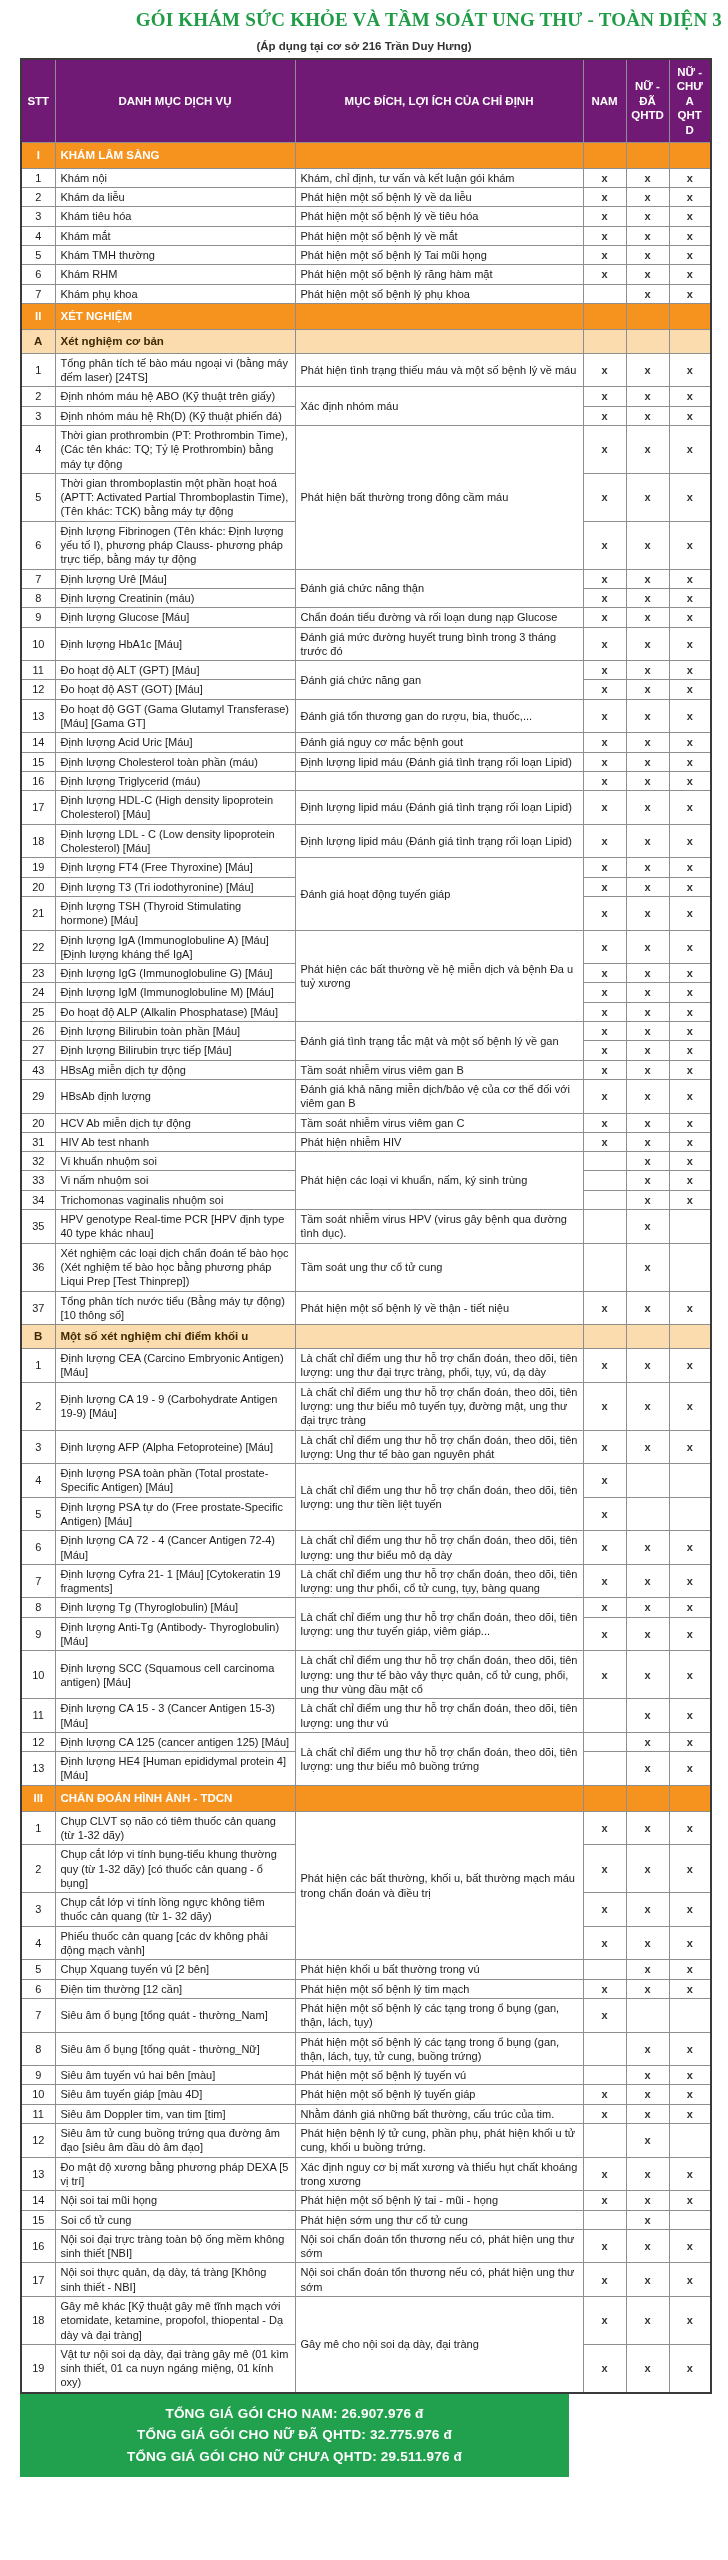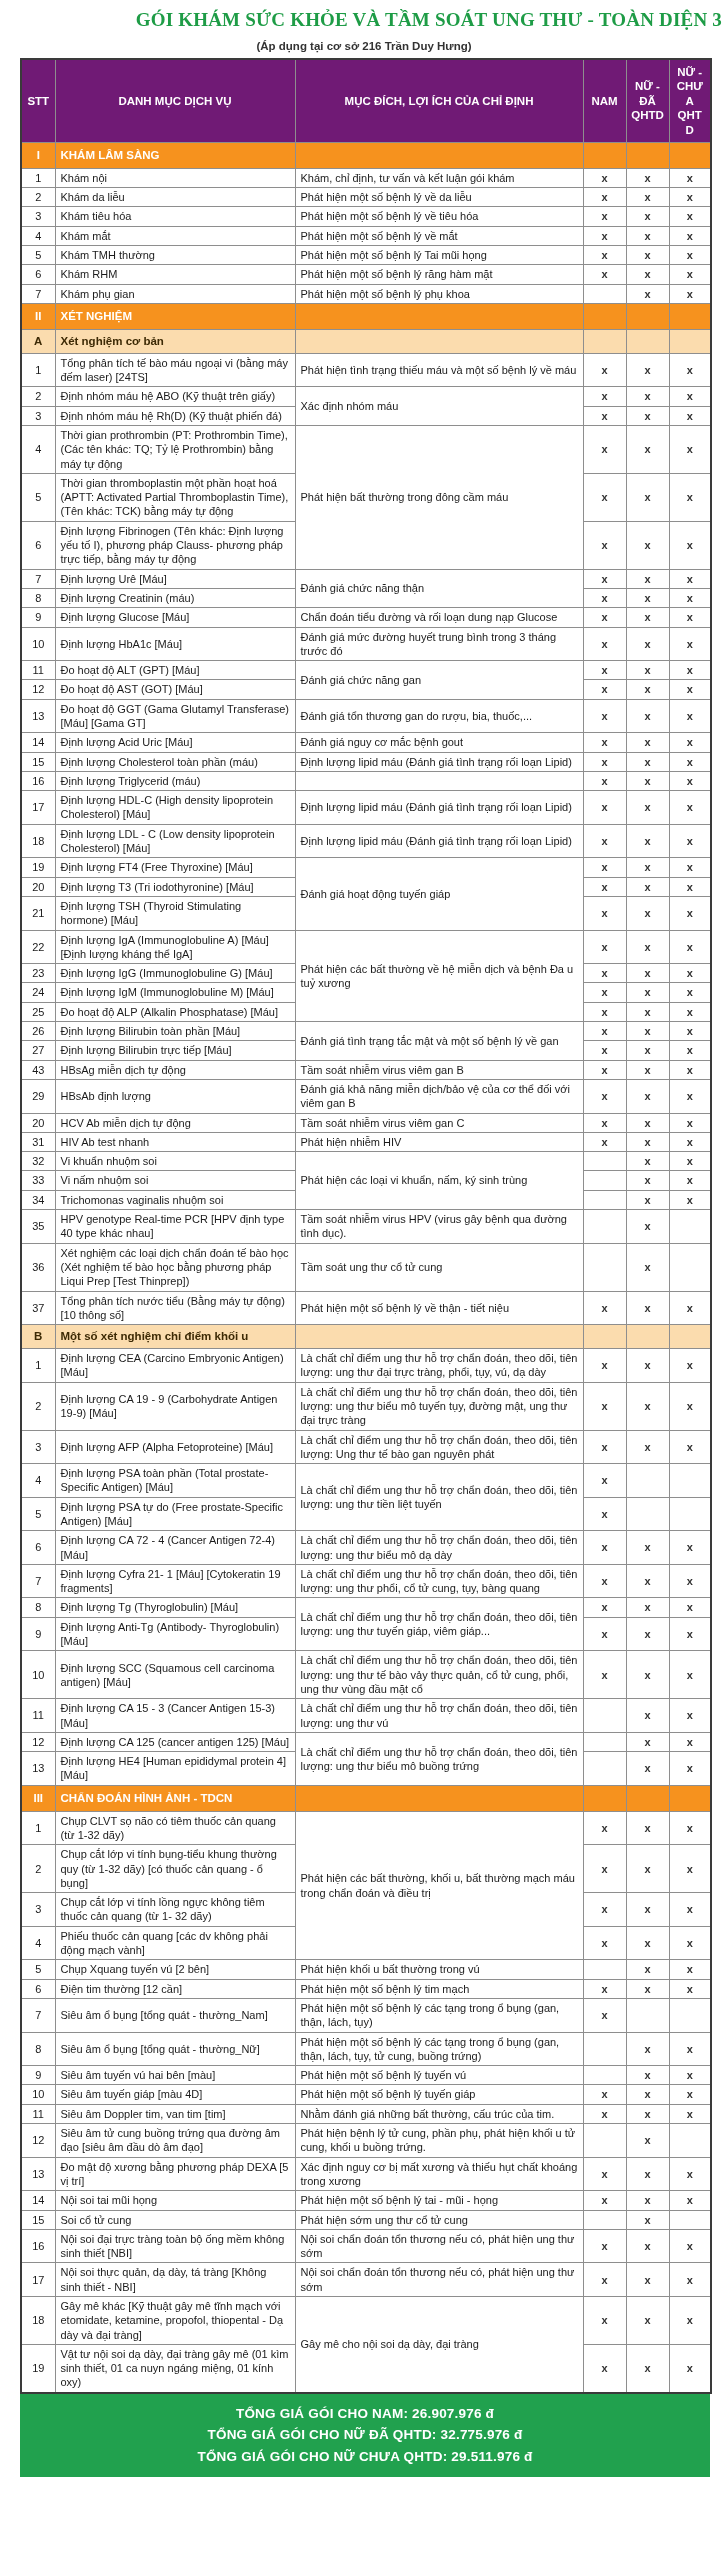--- a/index.html
+++ b/index.html
@@ -26,21 +26,21 @@
   .pkg thead th{
     background:#701a75;color:#ffffff;font-weight:bold;
     font-size:11.5px;padding:5px 4px;text-align:center;line-height:1.25;
   }
   tr.section td{background:#f6921e;color:#ffffff;font-weight:bold;font-size:11.5px;padding:5px;}
   tr.subsection td{background:#fbdcae;color:#3d2a05;font-weight:bold;font-size:11.5px;padding:4px 5px;}
   td.stt{text-align:center;}
   td.mark{text-align:center;color:#333;font-weight:bold;}
   .totals{
     background:#21a14e;color:#ffffff;text-align:center;font-weight:bold;
-    width:690px;margin:0 0 10px 20px;padding:9px 0;
+    width:549px;margin:0 0 10px 20px;padding:9px 0;
     font-size:13.5px;line-height:1.6;letter-spacing:.2px;
   }
 </style>
 </head>
 <body>
 
 <div class="page">
   <h1 class="title">GÓI KHÁM SỨC KHỎE VÀ TẦM SOÁT UNG THƯ - TOÀN DIỆN 3</h1>
   <div class="subtitle">(Áp dụng tại cơ sở 216 Trần Duy Hưng)</div>
 
@@ -115,21 +115,21 @@
         <tr class="item">
           <td class="stt">6</td>
           <td>Khám RHM</td>
           <td>Phát hiện một số bệnh lý răng hàm mặt</td>
           <td class="mark">x</td>
           <td class="mark">x</td>
           <td class="mark">x</td>
         </tr>
         <tr class="item">
           <td class="stt">7</td>
-          <td>Khám phụ gian</td>
+          <td>Khám phụ khoa</td>
           <td>Phát hiện một số bệnh lý phụ khoa</td>
           <td class="mark"></td>
           <td class="mark">x</td>
           <td class="mark">x</td>
         </tr>
         <tr class="section">
           <td class="stt">II</td>
           <td>XÉT NGHIỆM</td>
           <td></td>
           <td class="mark"></td>

